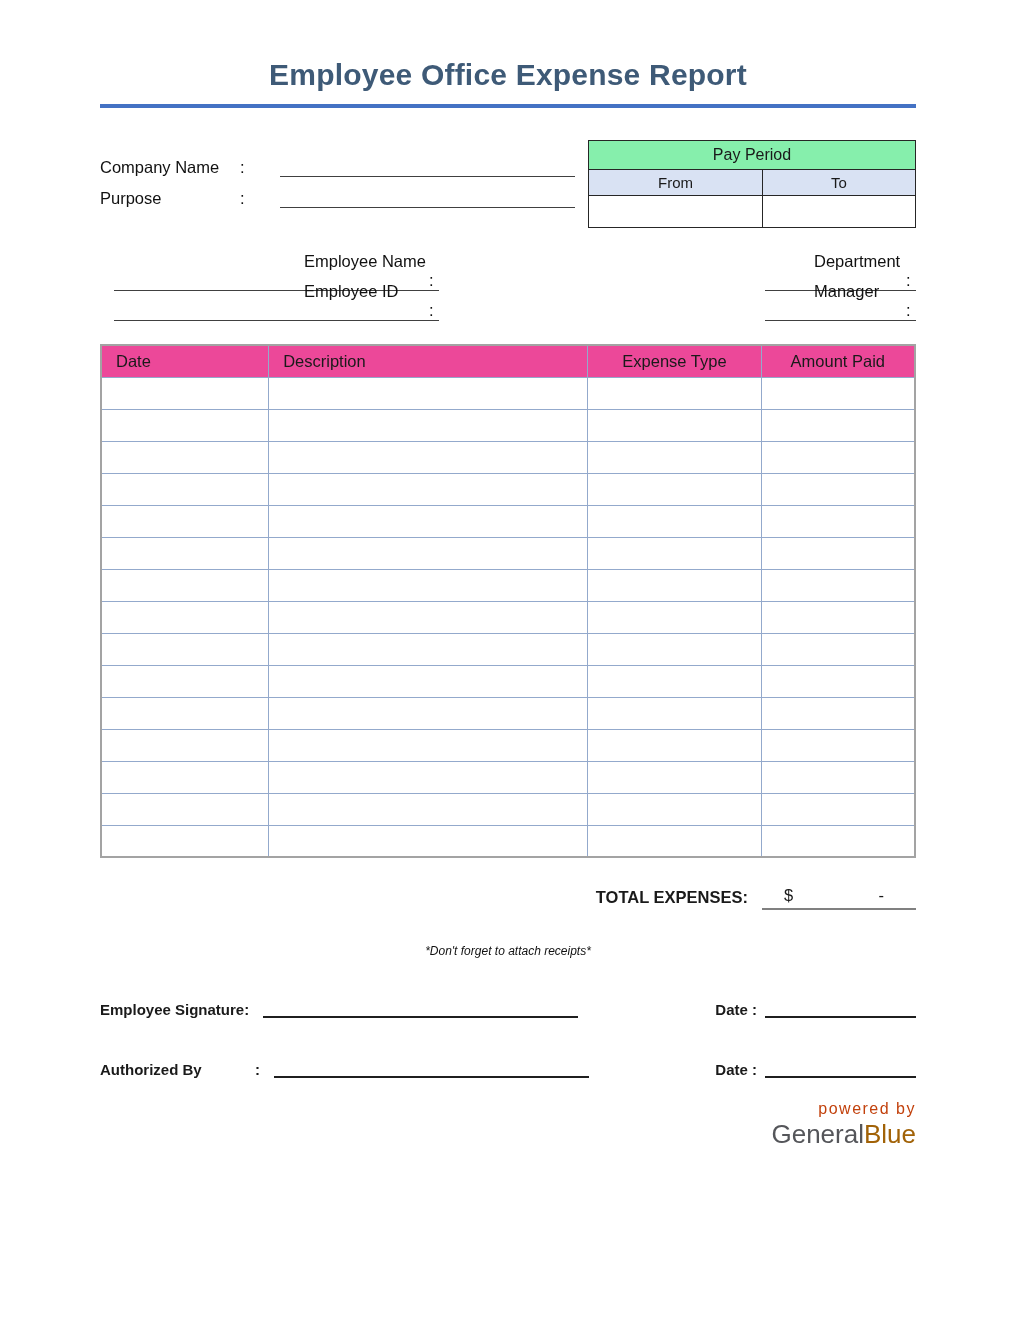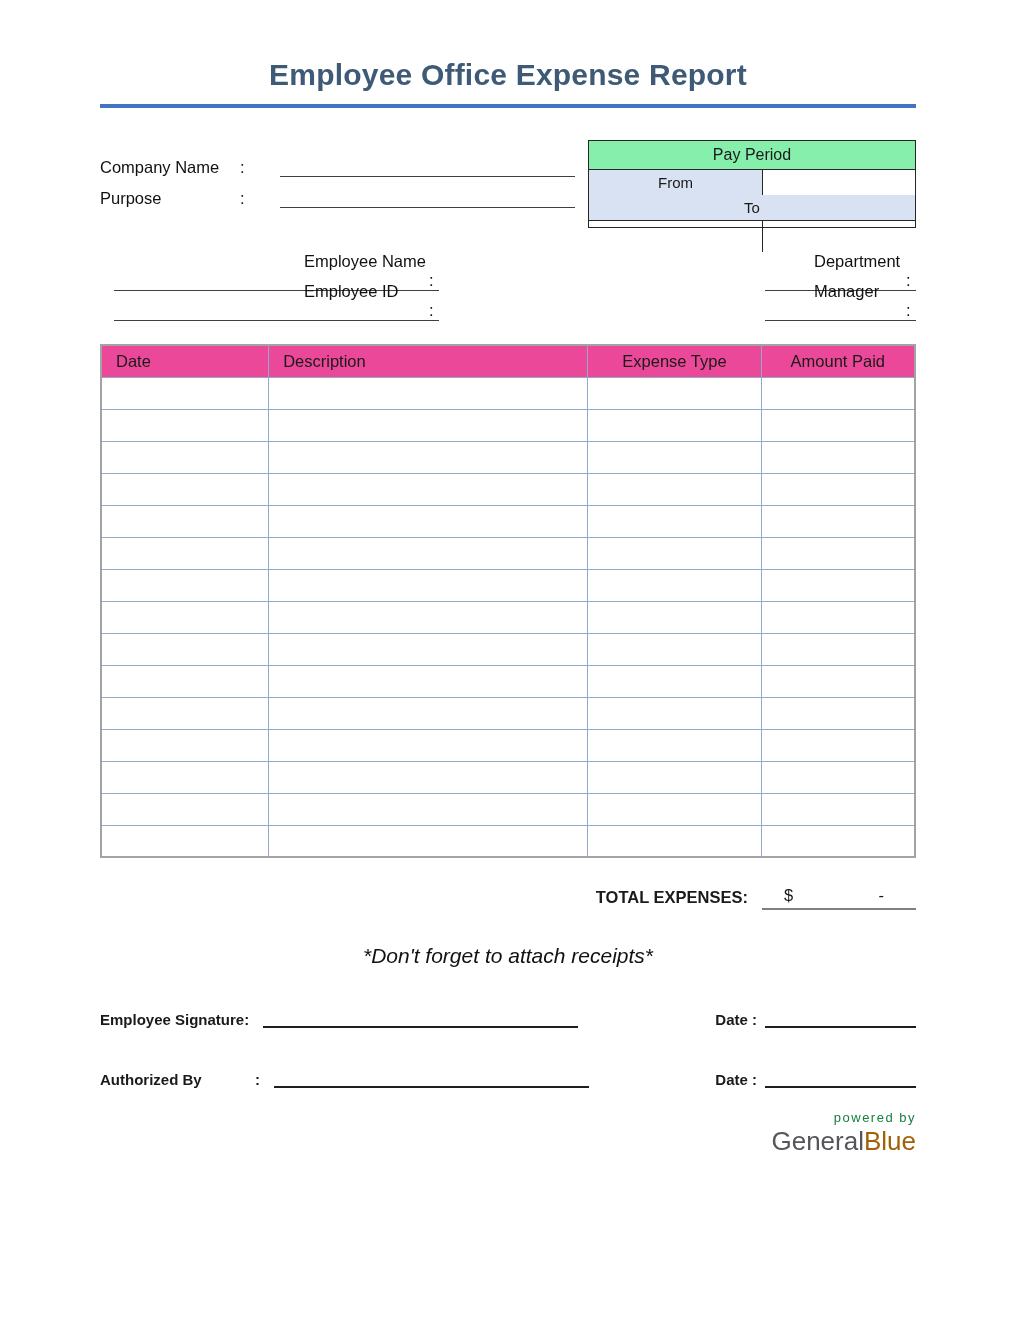--- a/index.html
+++ b/index.html
@@ -17,21 +17,21 @@
   .lbl-w135 { width:135px; }
   .lbl-w102 { width:102px; }
   .colon { width:10px; }
   .fill-line { display:inline-block; border-bottom:1px solid #404040; height:24px; }
   .w295 { width:295px; margin-left:30px; }
   .w325 { width:325px; margin-left:14px; }
   .w151 { width:151px; margin-left:6px; }
 
   .pay-period { width:328px; border:1px solid #262626; height:88px; }
   .pp-header { height:28px; line-height:28px; background:#86efac; text-align:center; font-size:16px; }
-  .pp-sub { display:flex; border-top:1px solid #262626; border-bottom:1px solid #262626;flex-direction:column; }
+  .pp-sub { display:flex; border-top:1px solid #262626; border-bottom:1px solid #262626; }
   .pp-sub-cell { background:#D9E2F3; height:25px; line-height:25px; text-align:center; font-size:15px; }
   .pp-from { width:174px; border-right:1px solid #262626; }
   .pp-to { flex:1; }
   .pp-values { display:flex; height:31px; }
   .pp-val { height:100%; }
   .pp-val-from { width:174px; border-right:1px solid #262626; }
   .pp-val-to { flex:1; }
 
   .employee-section { display:flex; justify-content:space-between; margin-top:24px; }
   .emp-col .field-row { height:30px;flex-direction:column; }
@@ -39,31 +39,31 @@
   .expense-table { width:100%; border-collapse:collapse; margin-top:32px; border:2px solid #A3A3A3; }
   .expense-table th, .expense-table td { border:1px solid #93A9CC; height:32px; font-weight:normal; font-size:16.5px; }
   .expense-table th { background:#ec4899; }
   .th-left { text-align:left; padding-left:14px; }
   .th-center { text-align:center; }
 
   .total-row { display:flex; justify-content:flex-end; align-items:flex-end; margin-top:28px; font-size:16.5px;text-align:center; }
   .total-label { font-weight:bold; margin-right:14px; padding-bottom:3px; }
   .total-amount { width:154px; display:flex; justify-content:space-between; padding:0 32px 3px 22px; border-bottom:2px solid #808080; }
 
-  .note { text-align:center; font-style:italic; margin-top:34px; font-size:21px; color:#111; }
+  .note { text-align:center; font-style:italic; margin-top:34px; font-size:12px; color:#111; }
 
   .sig-row { display:flex; justify-content:space-between; align-items:flex-end; margin-top:40px; font-size:15px; font-weight:bold; }
   .sig-group { display:flex; align-items:flex-end; }
   .sig-line { display:inline-block; border-bottom:2px solid #1f1f1f; height:20px; }
   .sig-line-long { width:315px; margin-left:14px; }
   .sig-line-date { width:151px; margin-left:8px; }
   .lbl-auth { width:155px; }
 
   .footer { margin-top:22px; text-align:right; }
-  .powered-by { font-size:13px; color:#15803d; letter-spacing:1.5px; }
+  .powered-by { font-size:16px; color:#c2410c; letter-spacing:1.5px; }
   .brand { font-size:26px; margin-top:1px; }
   .brand-primary { color:#55565A; }
   .brand-accent { color:#a16207; }
 </style>
 </head>
 <body>
 
 <div class="page">
 
   <h1 class="page-title">Employee Office Expense Report</h1>

